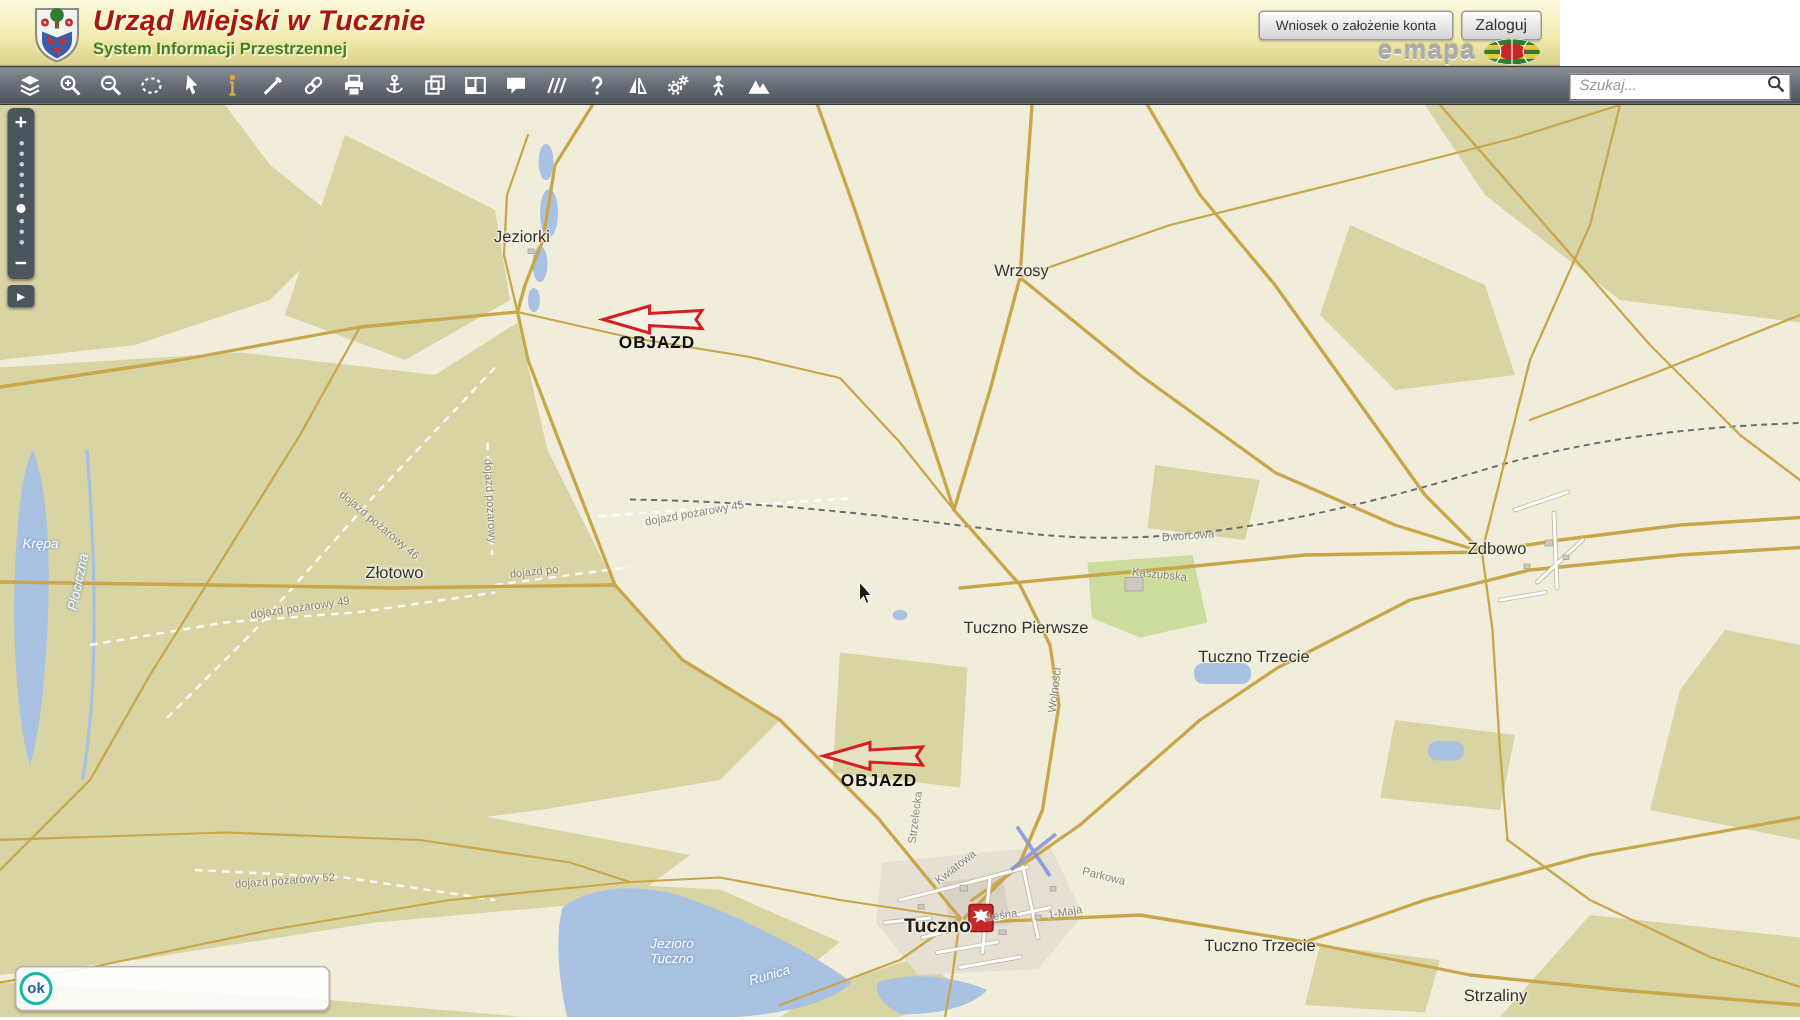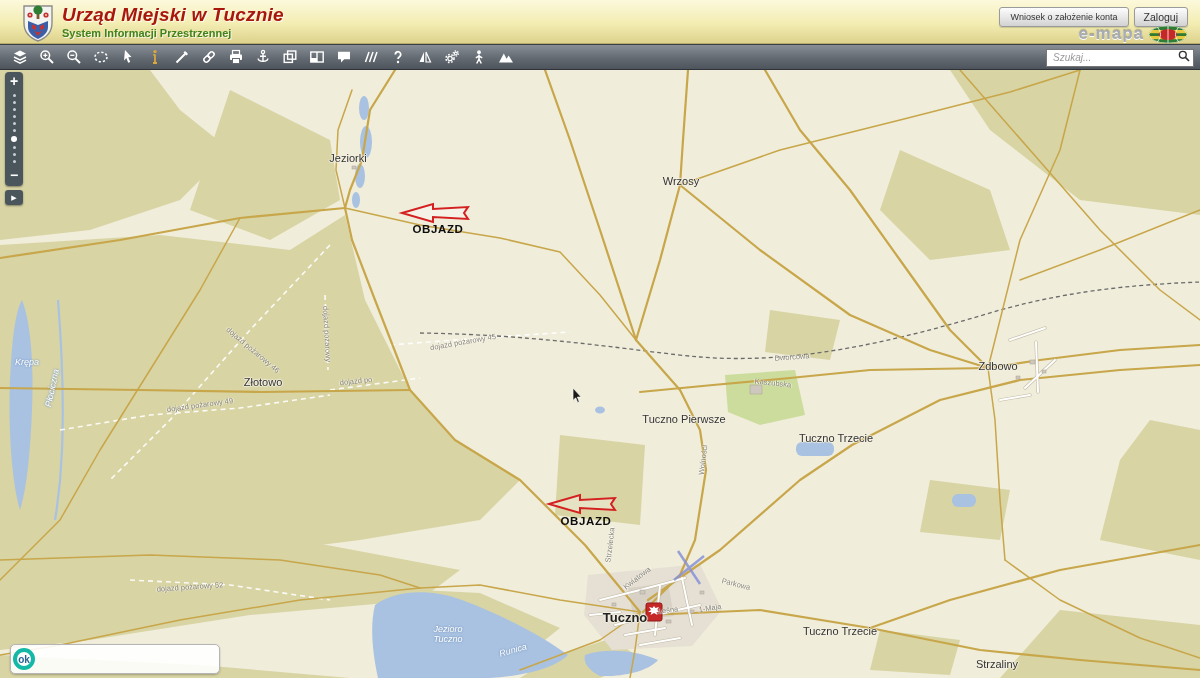--- a/index.html
+++ b/index.html
@@ -1,21 +1,21 @@
 <!DOCTYPE html>
 <html><head>
 <meta charset="utf-8">
 <style>
   * { margin:0; padding:0; box-sizing:border-box; }
   html,body { width:1200px; height:680px; overflow:hidden; background:#fff;
     font-family:"Liberation Sans","DejaVu Sans",sans-serif; }
   #app { position:relative; width:1200px; height:680px; }
 
   
-  .header { position:absolute; top:0; left:0; width:1200px; height:44px;
+  .header { position:absolute; top:0; left:0; width:1040px; height:44px;
     background:linear-gradient(#fcf9dc, #f3edb2 55%, #ddd28d);
     border-bottom:1px solid #b9ad6b; display:flex; align-items:center; }
   .crest { position:absolute; left:22px; top:3px; width:32px; height:39px; }
   .titles { position:absolute; left:62px; top:4px; }
   .title { font-size:19px; font-weight:bold; font-style:italic; color:#a8170c;
     text-shadow:1px 1px 1px rgba(255,255,255,.8); letter-spacing:.2px; }
   .subtitle { font-size:11px; font-weight:bold; color:#41821c; margin-top:1px;
     text-shadow:1px 1px 0 rgba(255,255,255,.7); }
   .header-buttons { position:absolute; top:7px; right:12px; display:flex; gap:5px; }
   .hbtn { font-family:inherit; font-size:9px; color:#333; padding:3px 10px;
@@ -70,21 +70,21 @@
   .zb-expand { position:absolute; left:5px; top:120px; width:18px; height:15px;
     background:rgba(62,74,86,.92); border-radius:3px; color:#fff; font-size:7px;
     display:flex; align-items:center; justify-content:center; cursor:pointer;
     box-shadow:0 1px 2px rgba(0,0,0,.4); }
 
   
   .statusbar { position:absolute; left:10px; bottom:4px; width:210px; height:30px;
     background:rgba(255,255,255,.9); border:1px solid #b5b5b5; border-radius:5px;
     box-shadow:0 1px 2px rgba(0,0,0,.25); }
   .ok-btn { position:absolute; left:2px; top:3px; width:22px; height:22px; border-radius:50%;
-    border:4px solid #14b8a6; background:#fdfdfd; color:#2a6496; font-weight:bold;
+    border:2px solid #14b8a6; background:#fdfdfd; color:#2a6496; font-weight:bold;
     font-size:10px; display:flex; align-items:center; justify-content:center; cursor:pointer; }
   .sb-content { margin-left:30px; padding:2px 4px 0 0; }
   .sb-top { display:flex; align-items:flex-end; gap:12px; height:13px; }
   .scalebar { width:100px; }
   .scale-label { font-size:7px; color:#222; text-align:center; line-height:7px; }
   .scale-line { height:4px; border:1px solid #222; border-bottom:none; }
   .crs { display:flex; align-items:center; gap:3px; font-size:7.5px; color:#333; }
   .crs-dd { width:14px; height:11px; background:linear-gradient(#fefefe,#d5d5d5);
     border:1px solid #999; border-radius:2px; display:flex; align-items:center;
     justify-content:center; cursor:pointer; }

